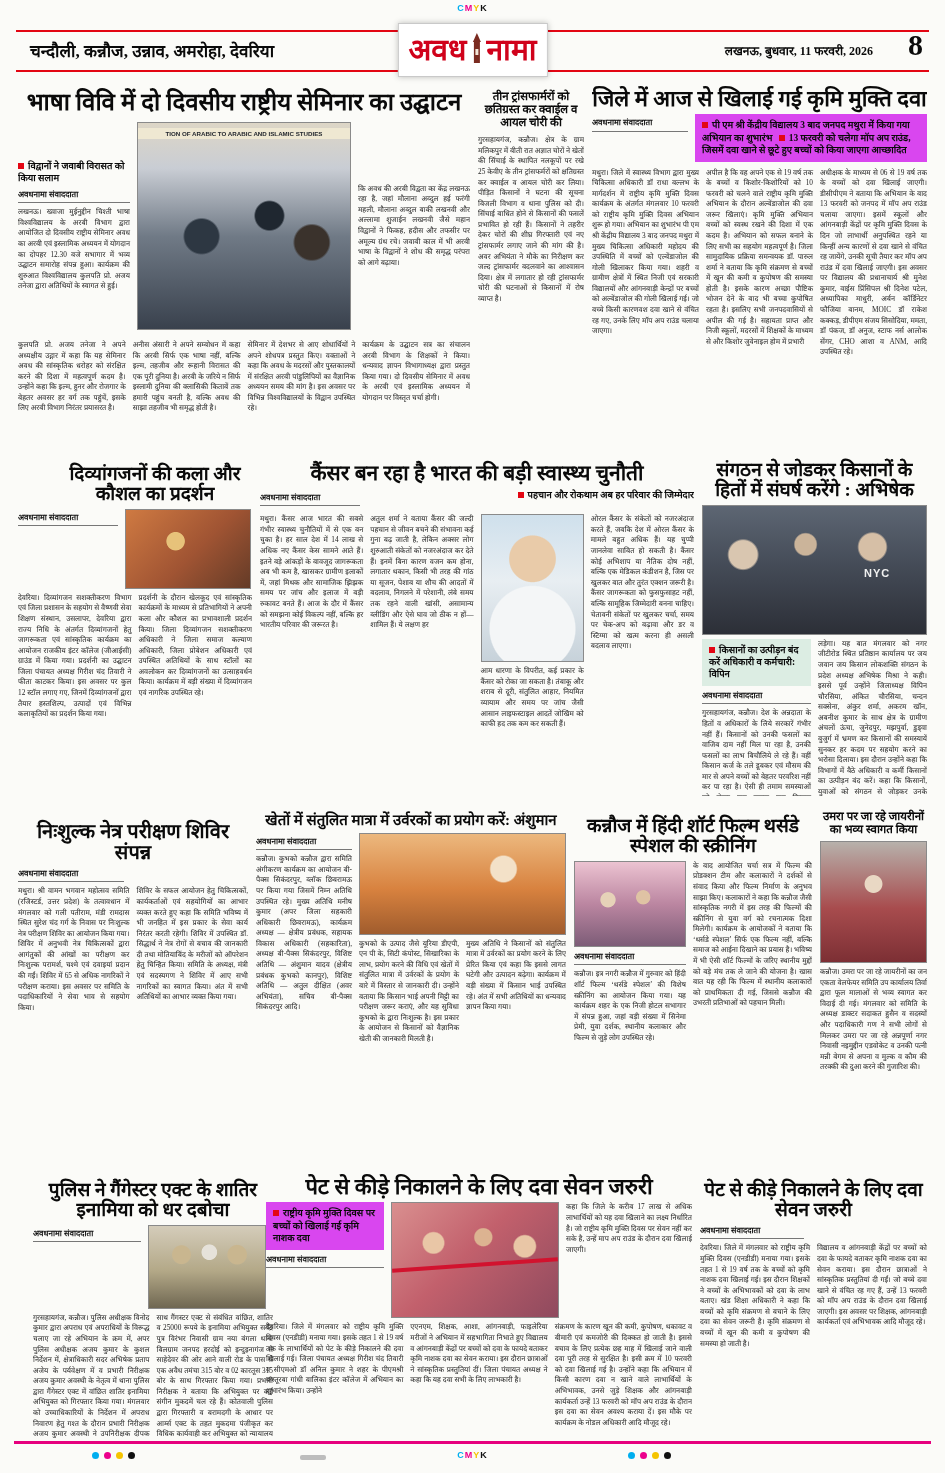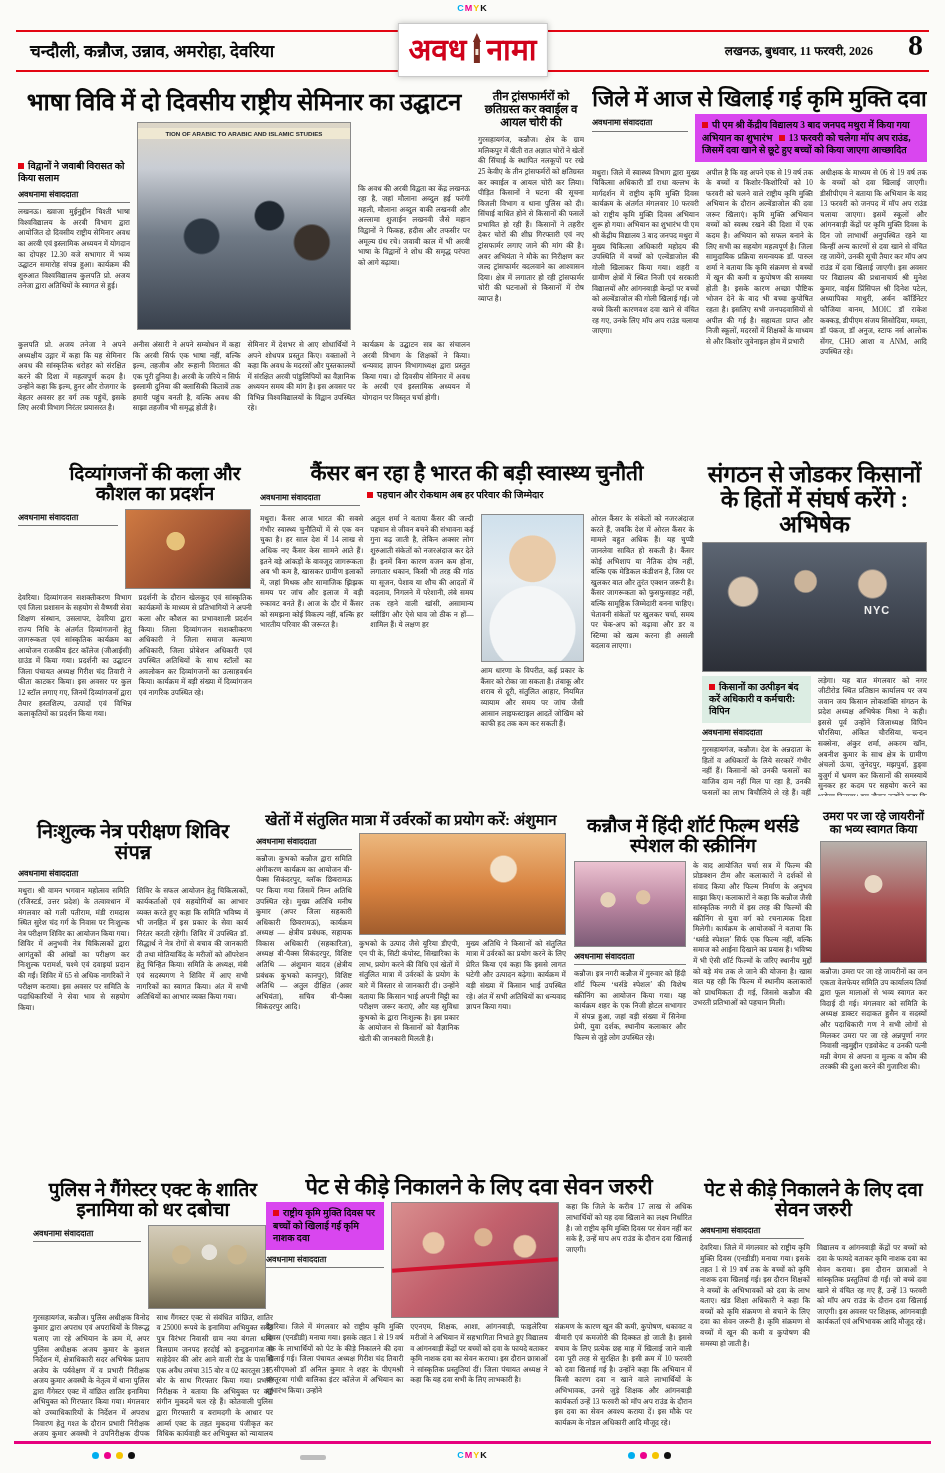--- a/index.html
+++ b/index.html
@@ -84,21 +84,21 @@
   #a-seminar .hl{font-size:24px;}
   #a-transformer{top:80px;left:478px;width:106px;height:360px;}
   #a-transformer .hl{font-size:11.5px;line-height:1.15;}
   #a-krimi{top:72px;left:592px;width:335px;height:368px;}
   #a-krimi .hl{font-size:22px;}
   #a-divyang{top:448px;left:18px;width:234px;height:348px;}
   #a-divyang .hl{font-size:19px;margin-left:40px;}
   #a-cancer{top:448px;left:260px;width:434px;height:348px;}
   #a-cancer .hl{font-size:21px;}
   #a-kisan{top:444px;left:702px;width:225px;height:352px;}
-  #a-kisan .hl{font-size:23px;text-align:center;}
+  #a-kisan .hl{font-size:19px;text-align:center;}
   #a-netra{top:804px;left:18px;width:230px;height:352px;}
   #a-netra .hl{font-size:20px;}
   #a-urvarak{top:800px;left:256px;width:310px;height:356px;}
   #a-urvarak .hl{font-size:15px;}
   #a-film{top:800px;left:574px;width:238px;height:356px;}
   #a-film .hl{font-size:19px;}
   #a-umrah{top:800px;left:820px;width:107px;height:356px;}
   #a-umrah .hl{font-size:11.5px;line-height:1.2;}
   #a-police{top:1164px;left:18px;width:240px;height:274px;margin-left:15px;}
   #a-police .hl{font-size:19px;}
@@ -187,21 +187,21 @@
     <div class="col bt">प्रदर्शनी के दौरान खेलकूद एवं सांस्कृतिक कार्यक्रमों के माध्यम से प्रतिभागियों ने अपनी कला और कौशल का प्रभावशाली प्रदर्शन किया। जिला दिव्यांगजन सशक्तीकरण अधिकारी ने जिला समाज कल्याण अधिकारी, जिला प्रोबेशन अधिकारी एवं उपस्थित अतिथियों के साथ स्टॉलों का अवलोकन कर दिव्यांगजनों का उत्साहवर्धन किया। कार्यक्रम में बड़ी संख्या में दिव्यांगजन एवं नागरिक उपस्थित रहे।</div>
   </div>
 </article>
 
 <article class="story" id="a-cancer">
   <h1 class="hl mb4">कैंसर बन रहा है भारत की बड़ी स्वास्थ्य चुनौती</h1>
   <div class="row mb4" style="align-items:flex-start;">
     <div style="flex:0 0 100px;">
       <div class="byl">अवधनामा संवाददाता</div>
     </div>
-    <div class="sub" style="flex:1;"><span class="sq"></span><span>पहचान और रोकथाम अब हर परिवार की जिम्मेदार</span></div>
+    <div class="sub" style="flex:1;text-align:right;"><span class="sq"></span><span>पहचान और रोकथाम अब हर परिवार की जिम्मेदार</span></div>
   </div>
   <div class="row">
     <div class="col bt">मथुरा। कैंसर आज भारत की सबसे गंभीर स्वास्थ्य चुनौतियों में से एक बन चुका है। हर साल देश में 14 लाख से अधिक नए कैंसर केस सामने आते हैं। इतने बड़े आंकड़ों के बावजूद जागरूकता अब भी कम है, खासकर ग्रामीण इलाकों में, जहां मिथक और सामाजिक झिझक समय पर जांच और इलाज में बड़ी रुकावट बनते हैं। आज के दौर में कैंसर को समझना कोई विकल्प नहीं, बल्कि हर भारतीय परिवार की जरूरत है।</div>
     <div class="col bt">अतुल शर्मा ने बताया कैंसर की जल्दी पहचान से जीवन बचने की संभावना कई गुना बढ़ जाती है, लेकिन अक्सर लोग शुरुआती संकेतों को नजरअंदाज कर देते हैं। इनमें बिना कारण वजन कम होना, लगातार थकान, किसी भी तरह की गांठ या सूजन, पेशाब या शौच की आदतों में बदलाव, निगलने में परेशानी, लंबे समय तक रहने वाली खांसी, असामान्य ब्लीडिंग और ऐसे घाव जो ठीक न हों—शामिल हैं। ये लक्षण हर</div>
     <div class="col">
       <div class="photo ph-doctor mb4" style="width:100%;height:148px;"></div>
       <div class="bt">आम धारणा के विपरीत, कई प्रकार के कैंसर को रोका जा सकता है। तंबाकू और शराब से दूरी, संतुलित आहार, नियमित व्यायाम और समय पर जांच जैसी आसान लाइफस्टाइल आदतें जोखिम को काफी हद तक कम कर सकती हैं।</div>
     </div>
     <div class="col bt">ओरल कैंसर के संकेतों को नजरअंदाज करते हैं, जबकि देश में ओरल कैंसर के मामले बहुत अधिक हैं। यह चुप्पी जानलेवा साबित हो सकती है। कैंसर कोई अभिशाप या नैतिक दोष नहीं, बल्कि एक मेडिकल कंडीशन है, जिस पर खुलकर बात और तुरंत एक्शन जरूरी है। कैंसर जागरूकता को फुसफुसाहट नहीं, बल्कि सामूहिक जिम्मेदारी बनना चाहिए। चेतावनी संकेतों पर खुलकर चर्चा, समय पर चेक-अप को बढ़ावा और डर व स्टिग्मा को खत्म करना ही असली बदलाव लाएगा।</div>
   </div>

